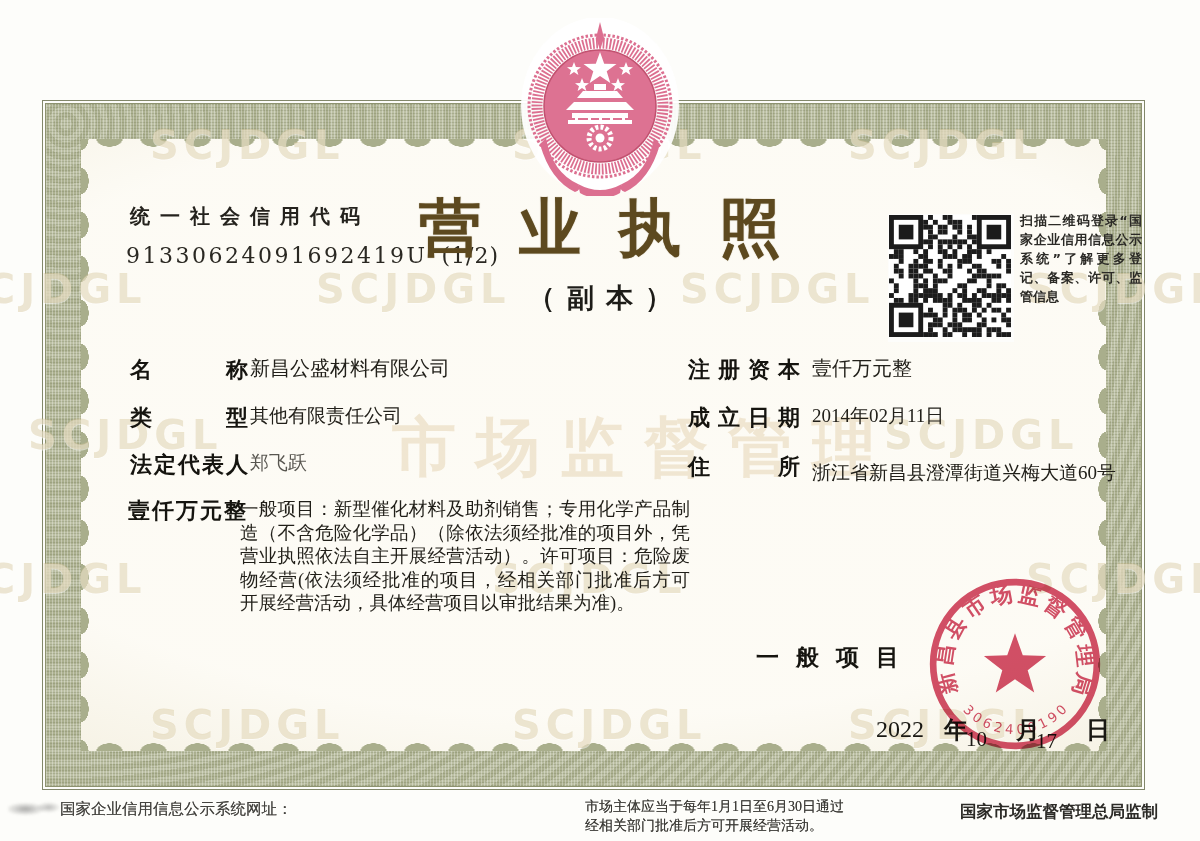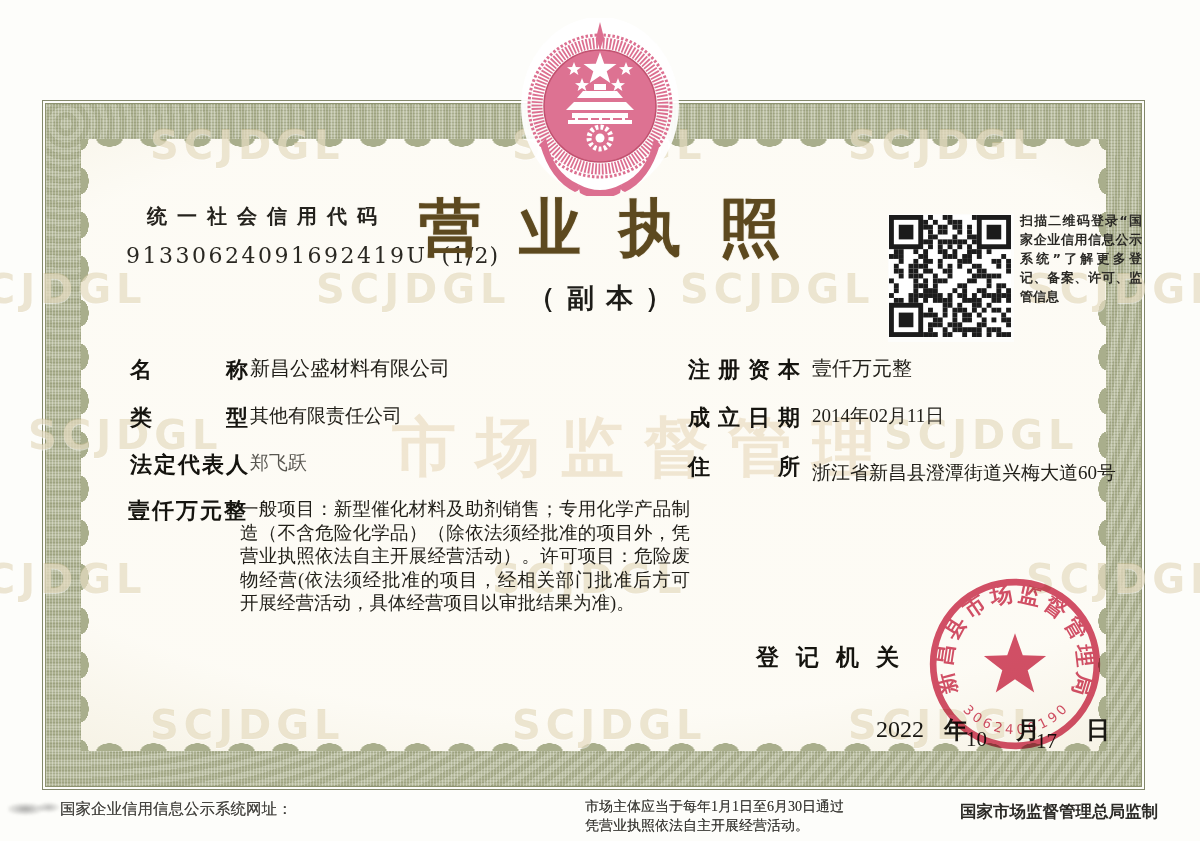--- a/index.html
+++ b/index.html
@@ -37,21 +37,21 @@
   .wm-layer{position:absolute;inset:0;z-index:1;pointer-events:none;}
   .wm{position:absolute;font-family:"DejaVu Sans","Liberation Sans",sans-serif;
     font-weight:bold;font-size:40px;letter-spacing:5px;color:rgba(213,196,150,.42);
     text-shadow:0 1px 0 rgba(255,255,255,.5);white-space:nowrap;}
   .wm-center{position:absolute;left:392px;top:404px;z-index:1;
     font-size:64px;font-weight:bold;letter-spacing:20px;color:rgba(212,183,128,.30);
     white-space:nowrap;pointer-events:none;}
 
   
   .credit-label{position:absolute;left:130px;top:203px;z-index:3;
-    font-size:20px;font-weight:600;letter-spacing:10px;color:#242援21d;color:#24221d;margin-left:17px;}
+    font-size:20px;font-weight:600;letter-spacing:10px;color:#242援21d;color:#24221d;}
   .credit-code{position:absolute;left:126px;top:243px;z-index:3;
     font-size:22px;letter-spacing:2.5px;color:#2a2822;font-family:"DejaVu Serif",serif;}
   .credit-code .note{margin-left:14px;letter-spacing:1px;}
   .title{position:absolute;left:50%;top:186px;transform:translateX(-50%);margin-left:19px;z-index:3;
     font-size:62px;font-weight:bold;letter-spacing:38px;color:#5d491f;white-space:nowrap;
     text-shadow:0 0 1px rgba(93,73,31,.65);}
   .subtitle{position:absolute;left:50%;top:280px;transform:translateX(-50%);margin-left:6px;z-index:3;
     font-size:27px;font-weight:600;letter-spacing:12px;color:#1d1c18;white-space:nowrap;text-align:center;}
 
   
@@ -444,21 +444,21 @@
   </div>
   <div class="field" style="left:688px;top:403px;">
     <span class="f-label rw">成立日期</span>
     <span class="f-value" style="margin-left:8px;">2014年02月11日</span>
   </div>
   <div class="field" style="left:688px;top:452px;">
     <span class="f-label rw">住所</span>
     <span class="f-value" style="margin-left:8px;position:relative;top:8px;white-space:nowrap;">浙江省新昌县澄潭街道兴梅大道60号</span>
   </div>
 
-  <div class="registrar">登记机关</div>
+  <div class="registrar">一般项目</div>
   <span class="date-line d-y">2022</span>
   <span class="date-line d-yu">年</span>
   <span class="date-line d-m">10</span>
   <span class="date-line d-mu">月</span>
   <span class="date-line d-d">17</span>
   <span class="date-line d-du">日</span>
 
   <div class="seal">
     <svg width="176" height="176" viewBox="0 0 172 172">
       <defs>
@@ -475,17 +475,17 @@
       </text>
     </svg>
   </div>
 
   <div class="smudge"></div>
   <div class="footer-left">
     <span class="footer-left-text">国家企业信用信息公示系统网址：</span>
   </div>
   <div class="footer-mid">
     <div>市场主体应当于每年1月1日至6月30日通过</div>
-    <div>凭营业执照依法自主开展经营活动。</div>
+    <div>经相关部门批准后方可开展经营活动。</div>
   </div>
   <div class="footer-right">国家市场监督管理总局监制</div>
 
 </div>
 
 </body></html>

